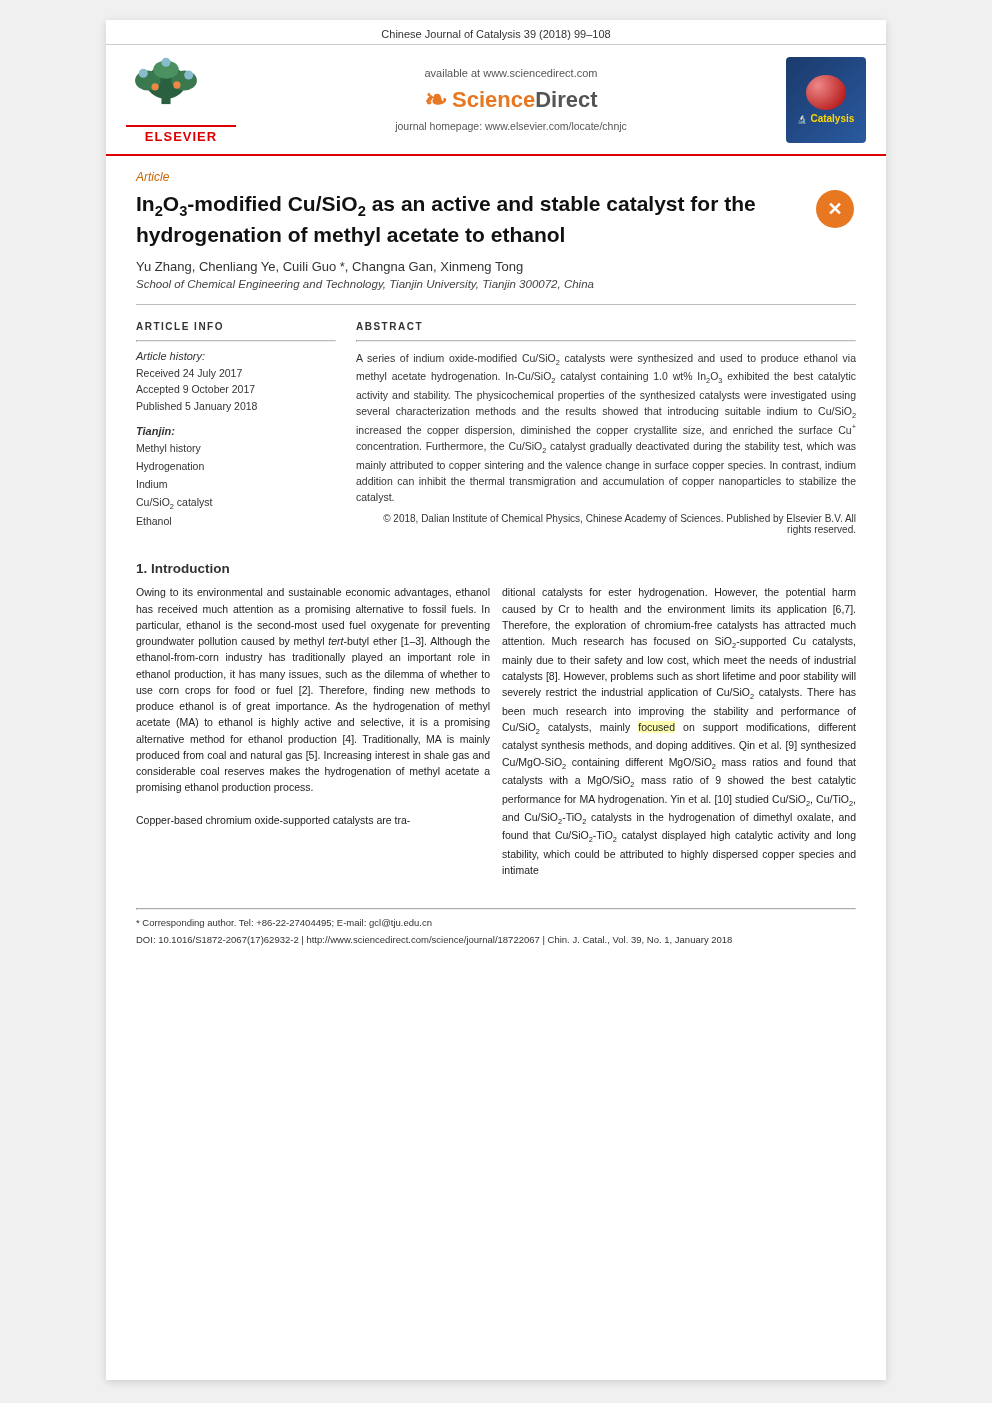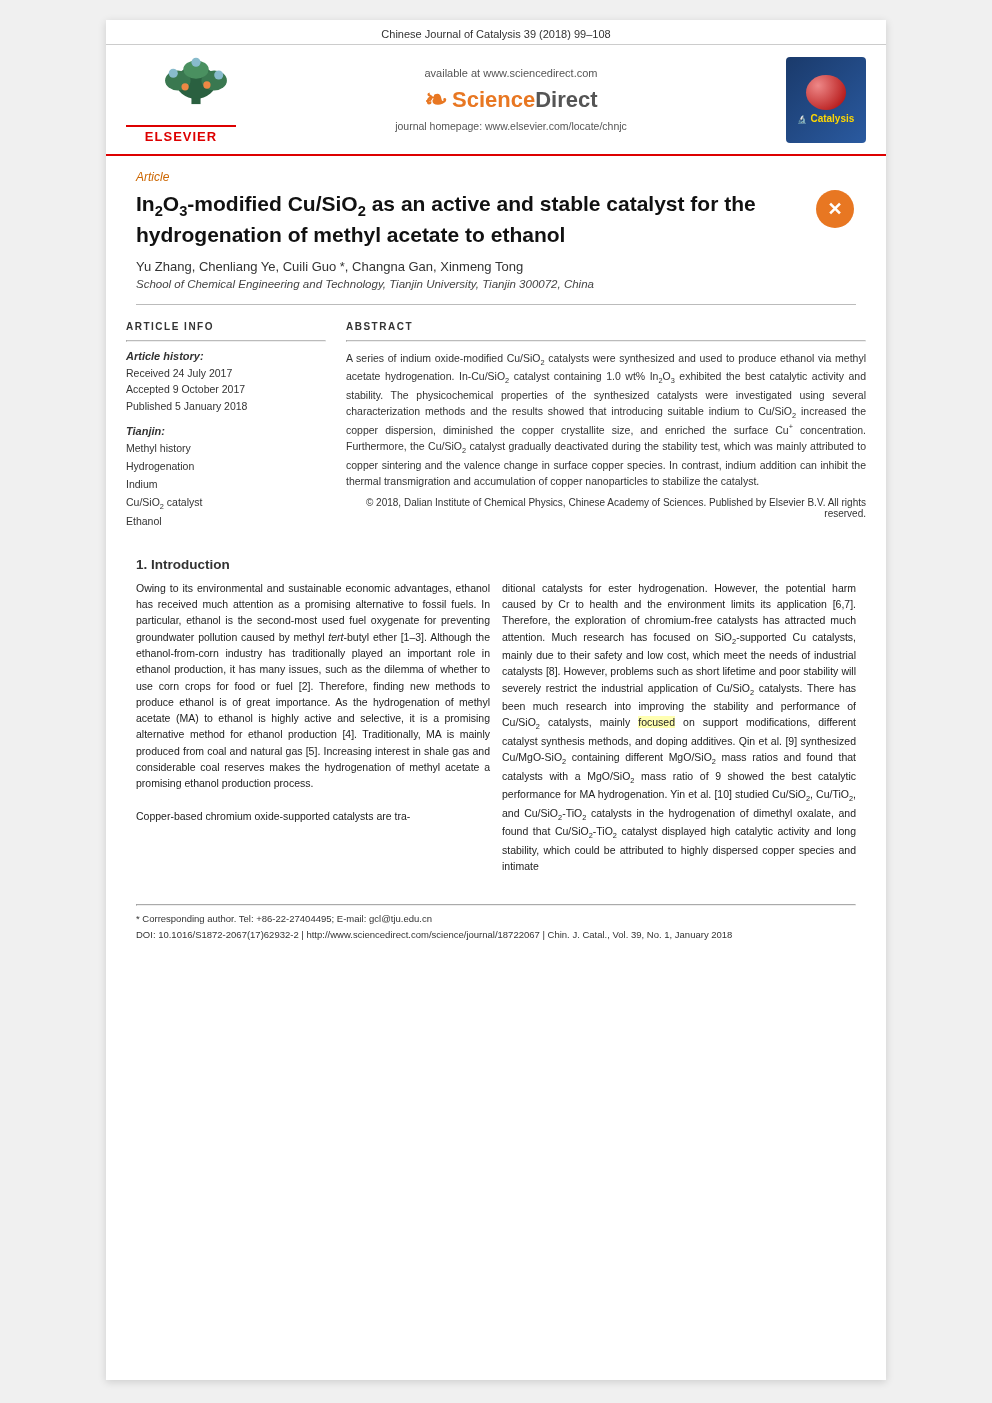--- a/index.html
+++ b/index.html
@@ -30,21 +30,21 @@
     .top-banner {
       display: flex;
       align-items: center;
       justify-content: space-between;
       padding: 10px 20px;
       border-bottom: 2px solid #d00;
     }
     .elsevier-logo {
       display: flex;
       flex-direction: column;
-      align-items: flex-end;
+      align-items: flex-start;
       width: 110px;
       gap: 20px;
     }
     .elsevier-tree {
       width: 80px;
       height: 50px;
     }
     .elsevier-text {
       font-size: 13px;
       font-weight: bold;
@@ -169,42 +169,42 @@
       font-family: Arial, sans-serif;
     }
     .divider {
       border: none;
       border-top: 1px solid #bbb;
       margin: 6px 0;
     }
     .two-column {
       display: flex;
       gap: 20px;
-      padding: 10px 20px;
+      padding: 10px 30px;
       margin-top: 4px;
     }
     .left-col {
       width: 200px;
       flex-shrink: 0;
     }
     .right-col {
       flex: 1;
     }
     .section-label {
       font-size: 10px;
       font-weight: bold;
       letter-spacing: 1.5px;
       color: #333;
       font-family: Arial, sans-serif;
       margin-bottom: 6px;
       text-transform: uppercase;
     }
     .article-history-label {
       font-size: 11px;
-      font-weight: bold;
+      font-weight: normal;
       font-style: italic;
       color: #333;
       font-family: Arial, sans-serif;
       margin-bottom: 3px;
     }
     .history-item {
       font-size: 10.5px;
       color: #333;
       line-height: 1.6;
       font-family: Arial, sans-serif;

